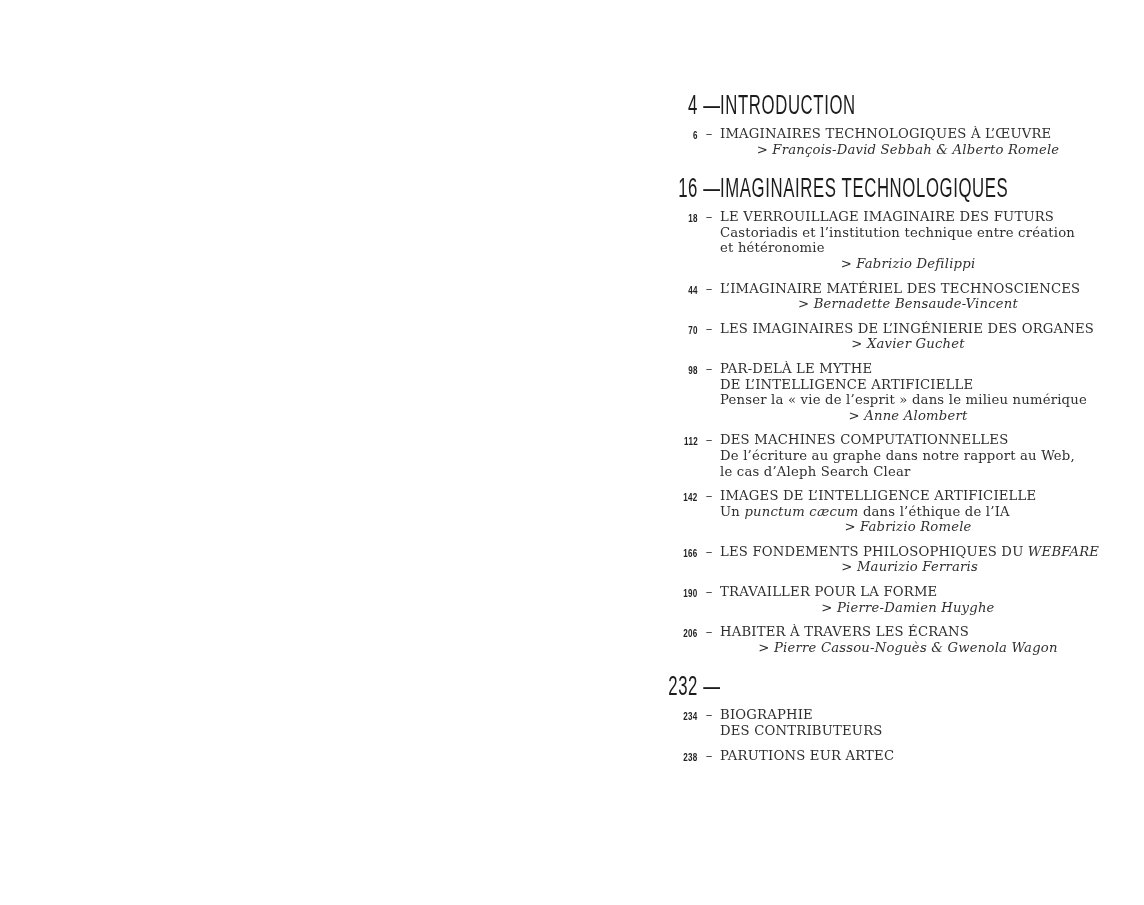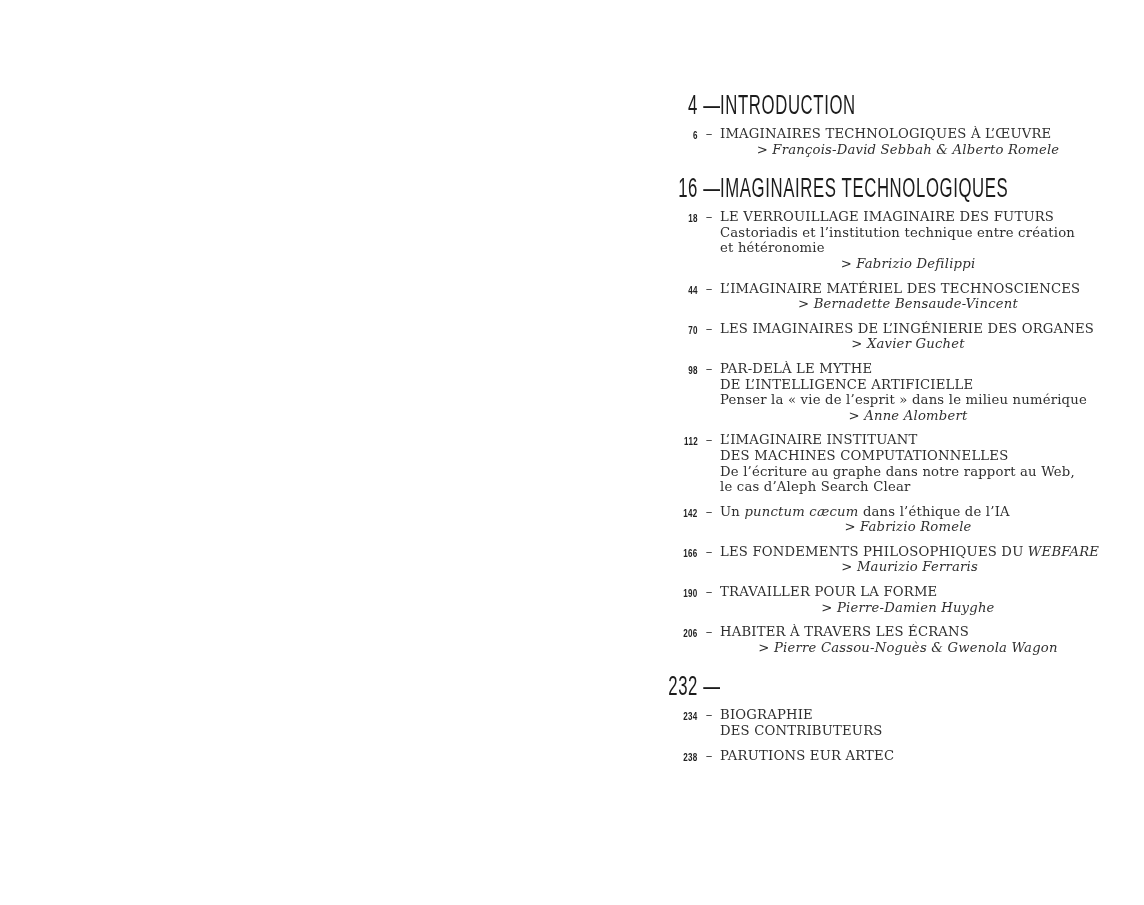--- a/index.html
+++ b/index.html
@@ -138,30 +138,30 @@
           <div class="eline"><span>PAR-DELÀ LE MYTHE</span></div>
           <div class="eline"><span>DE L’INTELLIGENCE ARTIFICIELLE</span></div>
           <div class="eline"><span>Penser la « vie de l’esprit » dans le milieu numérique</span></div>
           <div class="author-line"><span class="prefix">&gt; </span><span class="names">Anne Alombert</span></div>
         </div>
       </div>
       <div class="srow entry">
         <div class="num-cell"><span class="enum">112</span></div>
         <div class="dash-cell"><span>–</span></div>
         <div class="text-cell">
-          <div class="eline"><span>L’IMAGINAIRE INSTITUANT</span></div>
           <div class="eline"><span>DES MACHINES COMPUTATIONNELLES</span></div>
           <div class="eline"><span>De l’écriture au graphe dans notre rapport au Web,</span></div>
           <div class="eline"><span>le cas d’Aleph Search Clear</span></div>
         </div>
       </div>
       <div class="srow entry">
         <div class="num-cell"><span class="enum">142</span></div>
         <div class="dash-cell"><span>–</span></div>
         <div class="text-cell">
+          <div class="eline"><span>IMAGES DE L’INTELLIGENCE ARTIFICIELLE</span></div>
           <div class="eline"><span>Un </span><span class="it">punctum cæcum</span><span> dans l’éthique de l’IA</span></div>
           <div class="author-line"><span class="prefix">&gt; </span><span class="names">Fabrizio Romele</span></div>
         </div>
       </div>
       <div class="srow entry">
         <div class="num-cell"><span class="enum">166</span></div>
         <div class="dash-cell"><span>–</span></div>
         <div class="text-cell">
           <div class="eline"><span>LES FONDEMENTS PHILOSOPHIQUES DU </span><span class="it">WEBFARE</span></div>
           <div class="author-line"><span class="prefix">&gt; </span><span class="names">Maurizio Ferraris</span></div>

